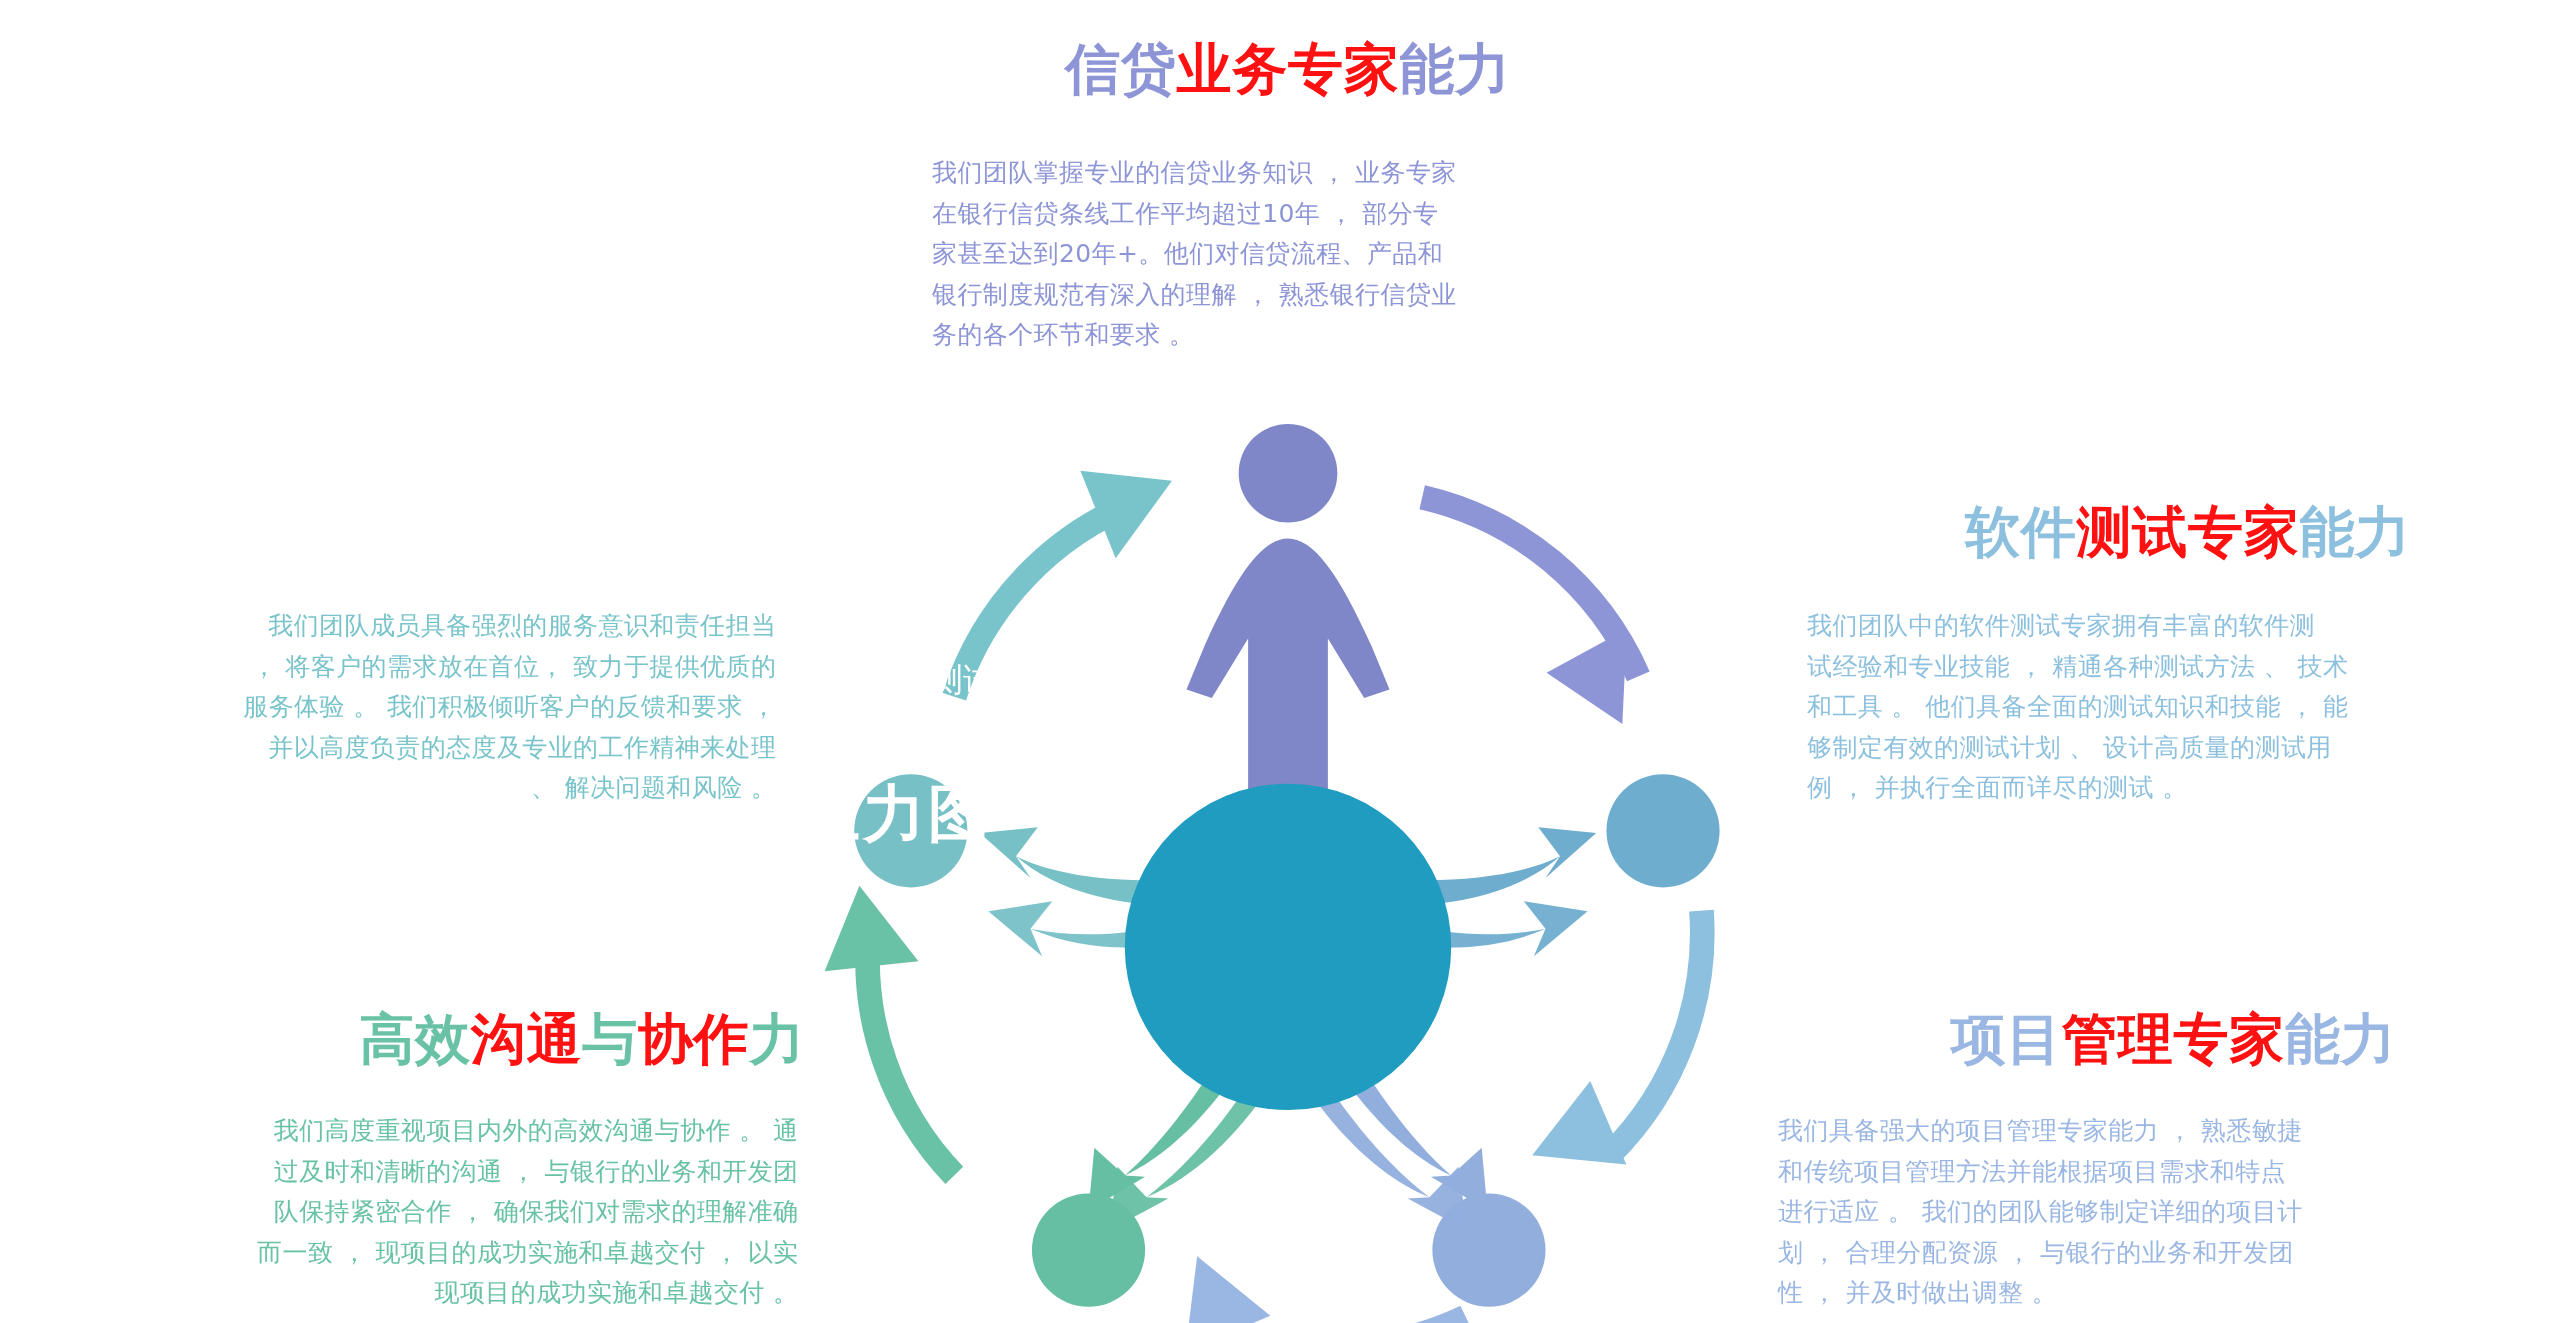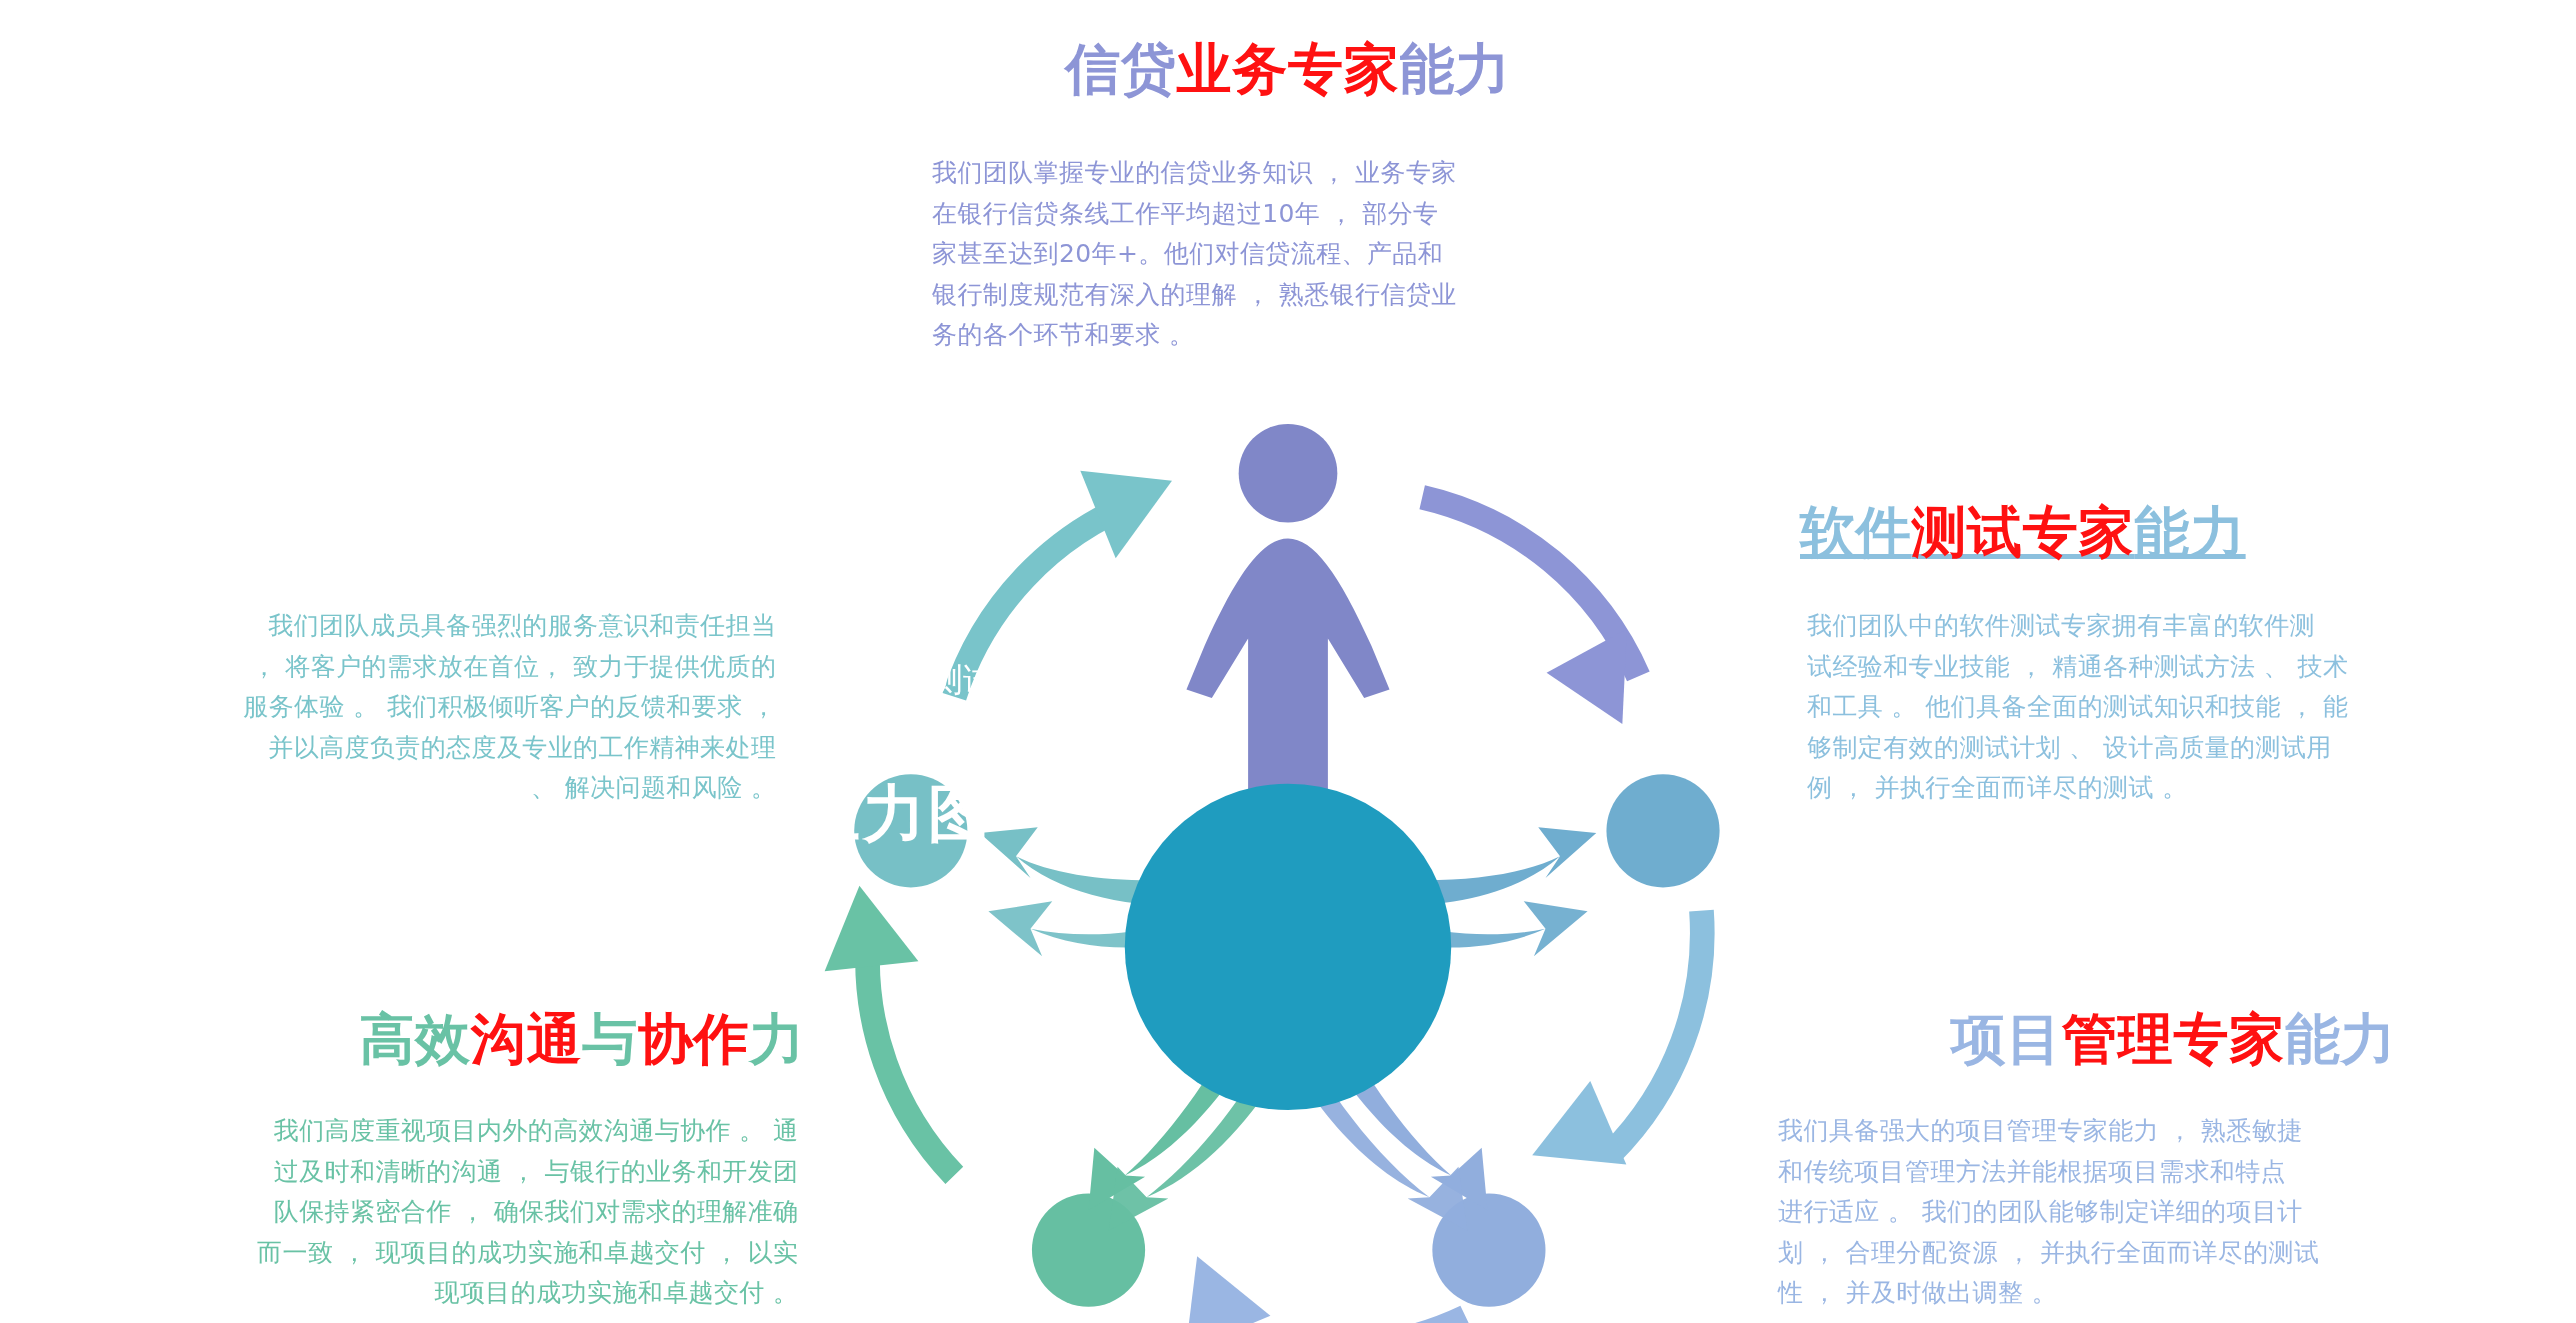--- a/index.html
+++ b/index.html
@@ -38,21 +38,21 @@
   .c-bl     { color:#69c2a5; }
   .c-br     { color:#9ab6e3; }
 
   
   #h-top   { top:-2.9px;   left:0;     width:2576px; text-align:center; }
   #t-top   { top:109px;  left:932px; width:769px; }
 
   #h-left  { top:460px;  left:0;     width:776px; text-align:right; }
   #t-left  { top:562px;  left:7.3px;  width:769px; text-align:right; }
 
-  #h-right { top:460px;  left:1800px; width:776px; text-align:left;text-decoration:underline; }
+  #h-right { top:460px;  left:1800px; width:776px; text-align:center; }
   #t-right { top:562px;  left:1807px; width:766px; text-align:left; }
 
   #h-bl    { top:967px; left:0;     width:805px; text-align:right;padding-left:11px; }
   #t-bl    { top:1067px; left:14.5px;  width:784px; text-align:right; }
 
   #h-br    { top:967px; left:1771px; width:805px; text-align:center; }
   #t-br    { top:1067px; left:1778px; width:791px; text-align:left; }
 
   
   #diagram{
@@ -111,21 +111,21 @@
       <p>队保持紧密合作 ， 确保我们对需求的理解准确</p>
       <p>而一致 ， 现项目的成功实施和卓越交付 ， 以实</p>
       <p>现项目的成功实施和卓越交付 。</p>
     </div>
 
   <div class="heading c-br" id="h-br"><span>项目</span><span class="hl">管理专家</span><span>能力</span></div>
   <div class="body-text c-br" id="t-br">
       <p>我们具备强大的项目管理专家能力 ， 熟悉敏捷</p>
       <p>和传统项目管理方法并能根据项目需求和特点</p>
       <p>进行适应 。 我们的团队能够制定详细的项目计</p>
-      <p>划 ， 合理分配资源 ， 并执行全面而详尽的测试</p>
+      <p>划 ， 合理分配资源 ， 与银行的业务和开发团</p>
       <p>性 ， 并及时做出调整 。</p>
     </div>
 
   <div id="diagram">
     <svg viewBox="0 0 1350 1300" xmlns="http://www.w3.org/2000/svg">
 
       <g>
         <path d="M 860 105 A 430 430 0 0 1 1158 352" fill="none" stroke="#8d95d6" stroke-width="34" stroke-linecap="butt"></path>
         <path d="M 1110 280 L 1178 392 L 1052 392 Z" fill="#8d95d6" transform="rotate(34 1115 336)"></path>
       </g>

